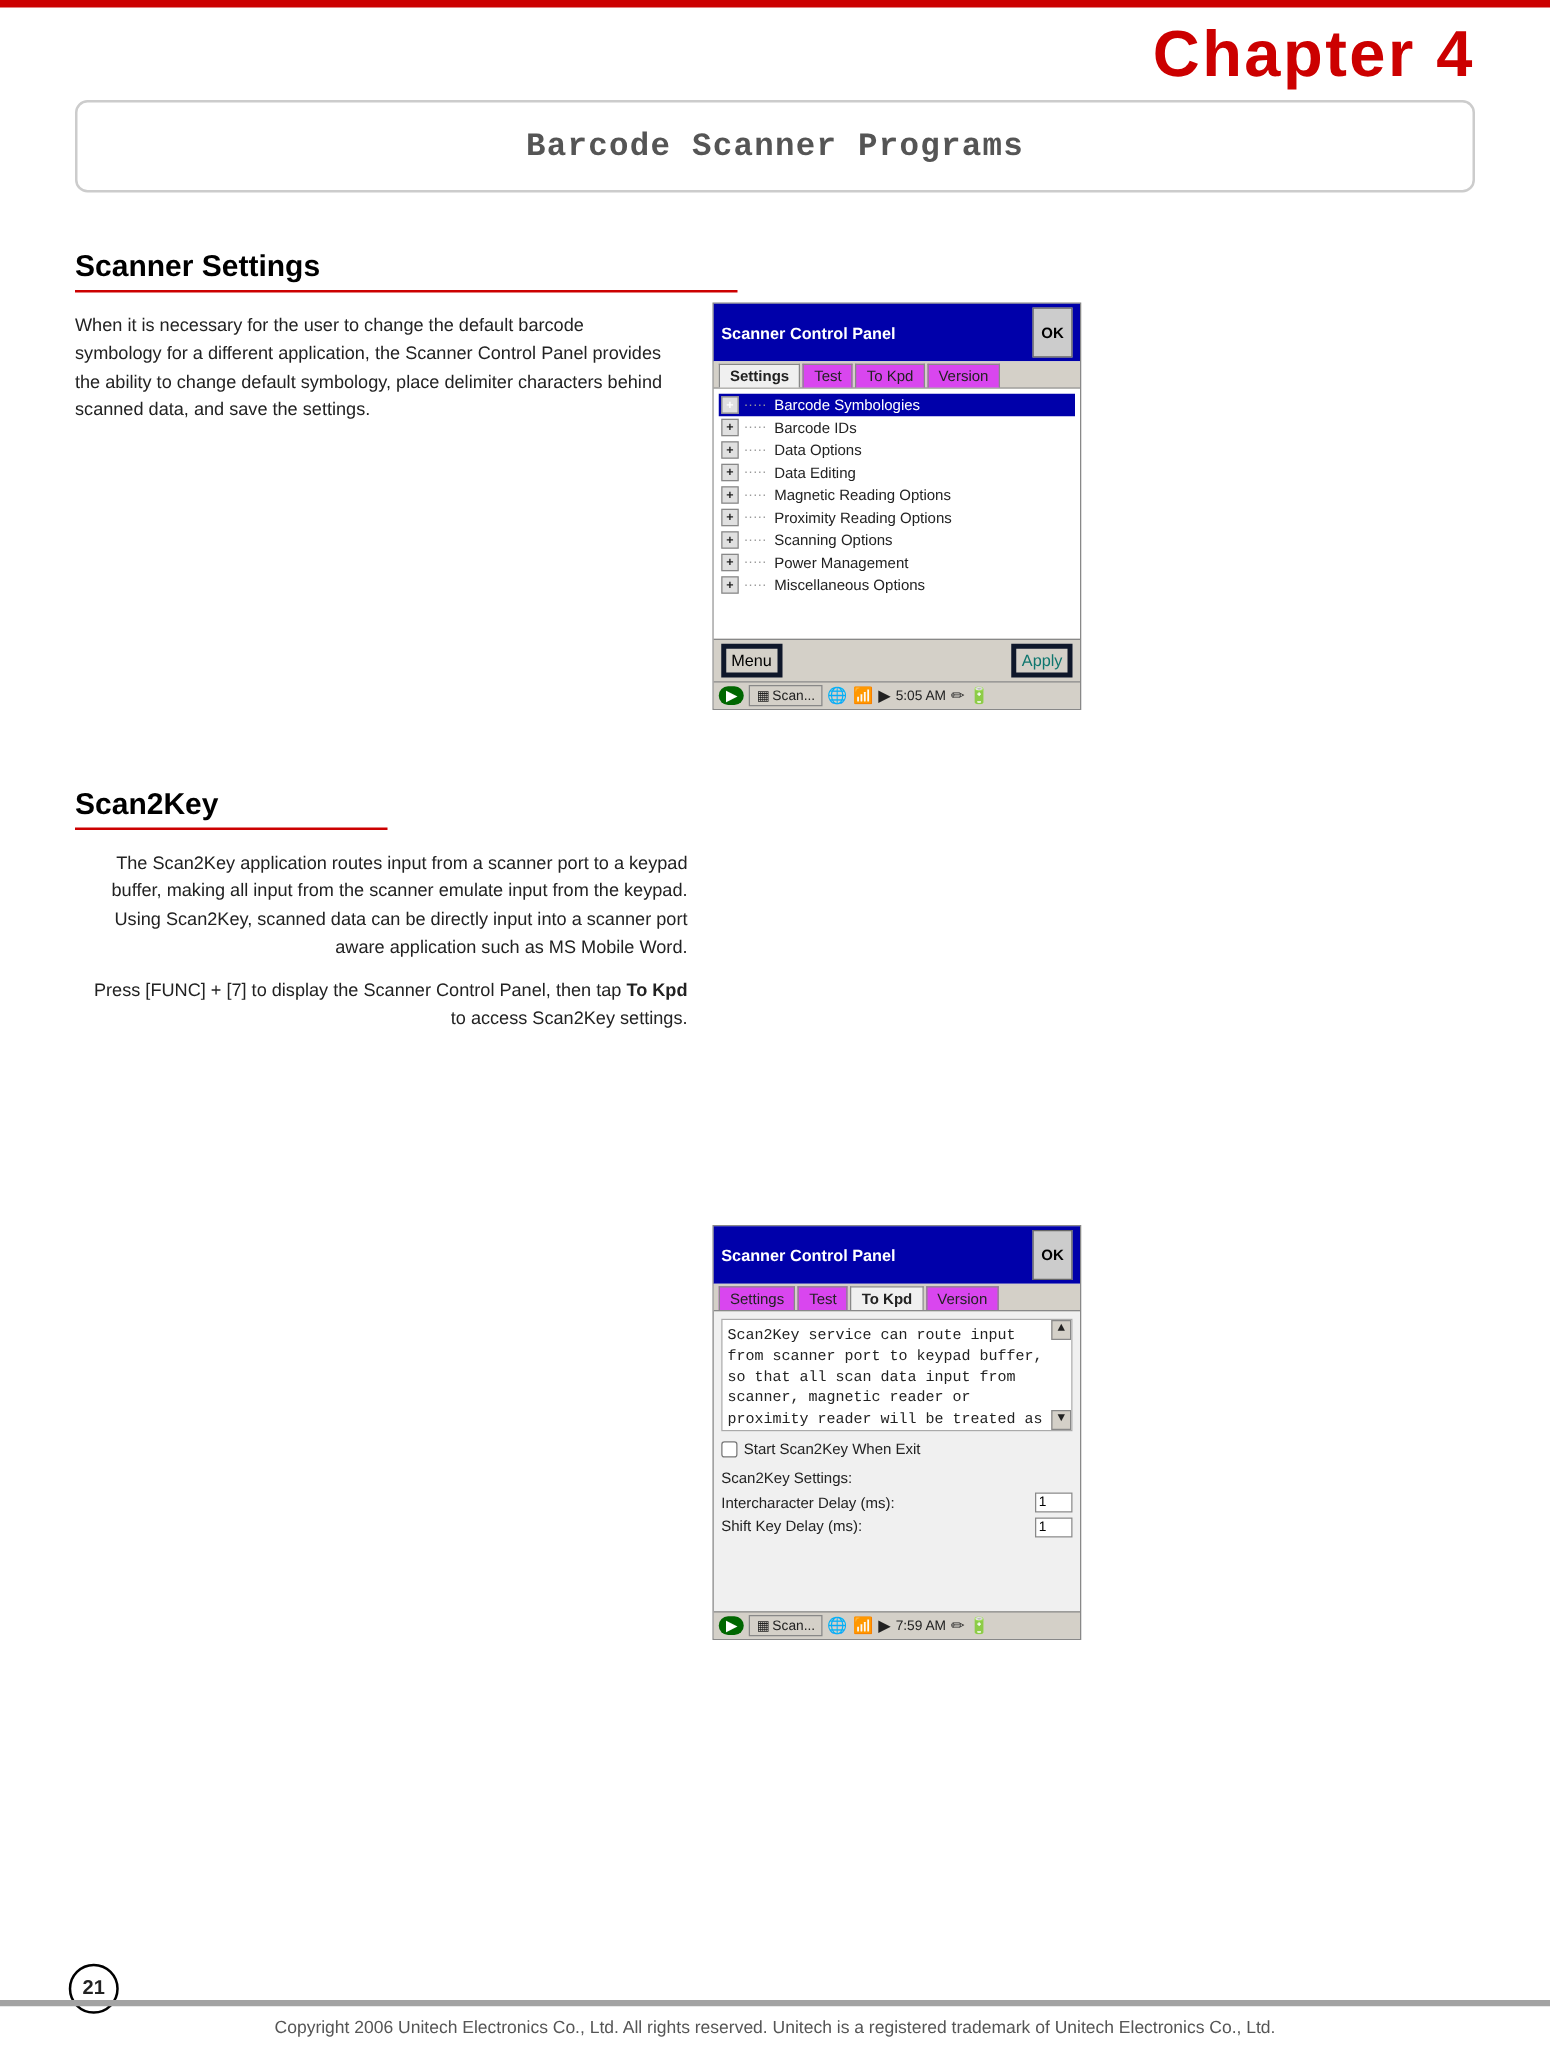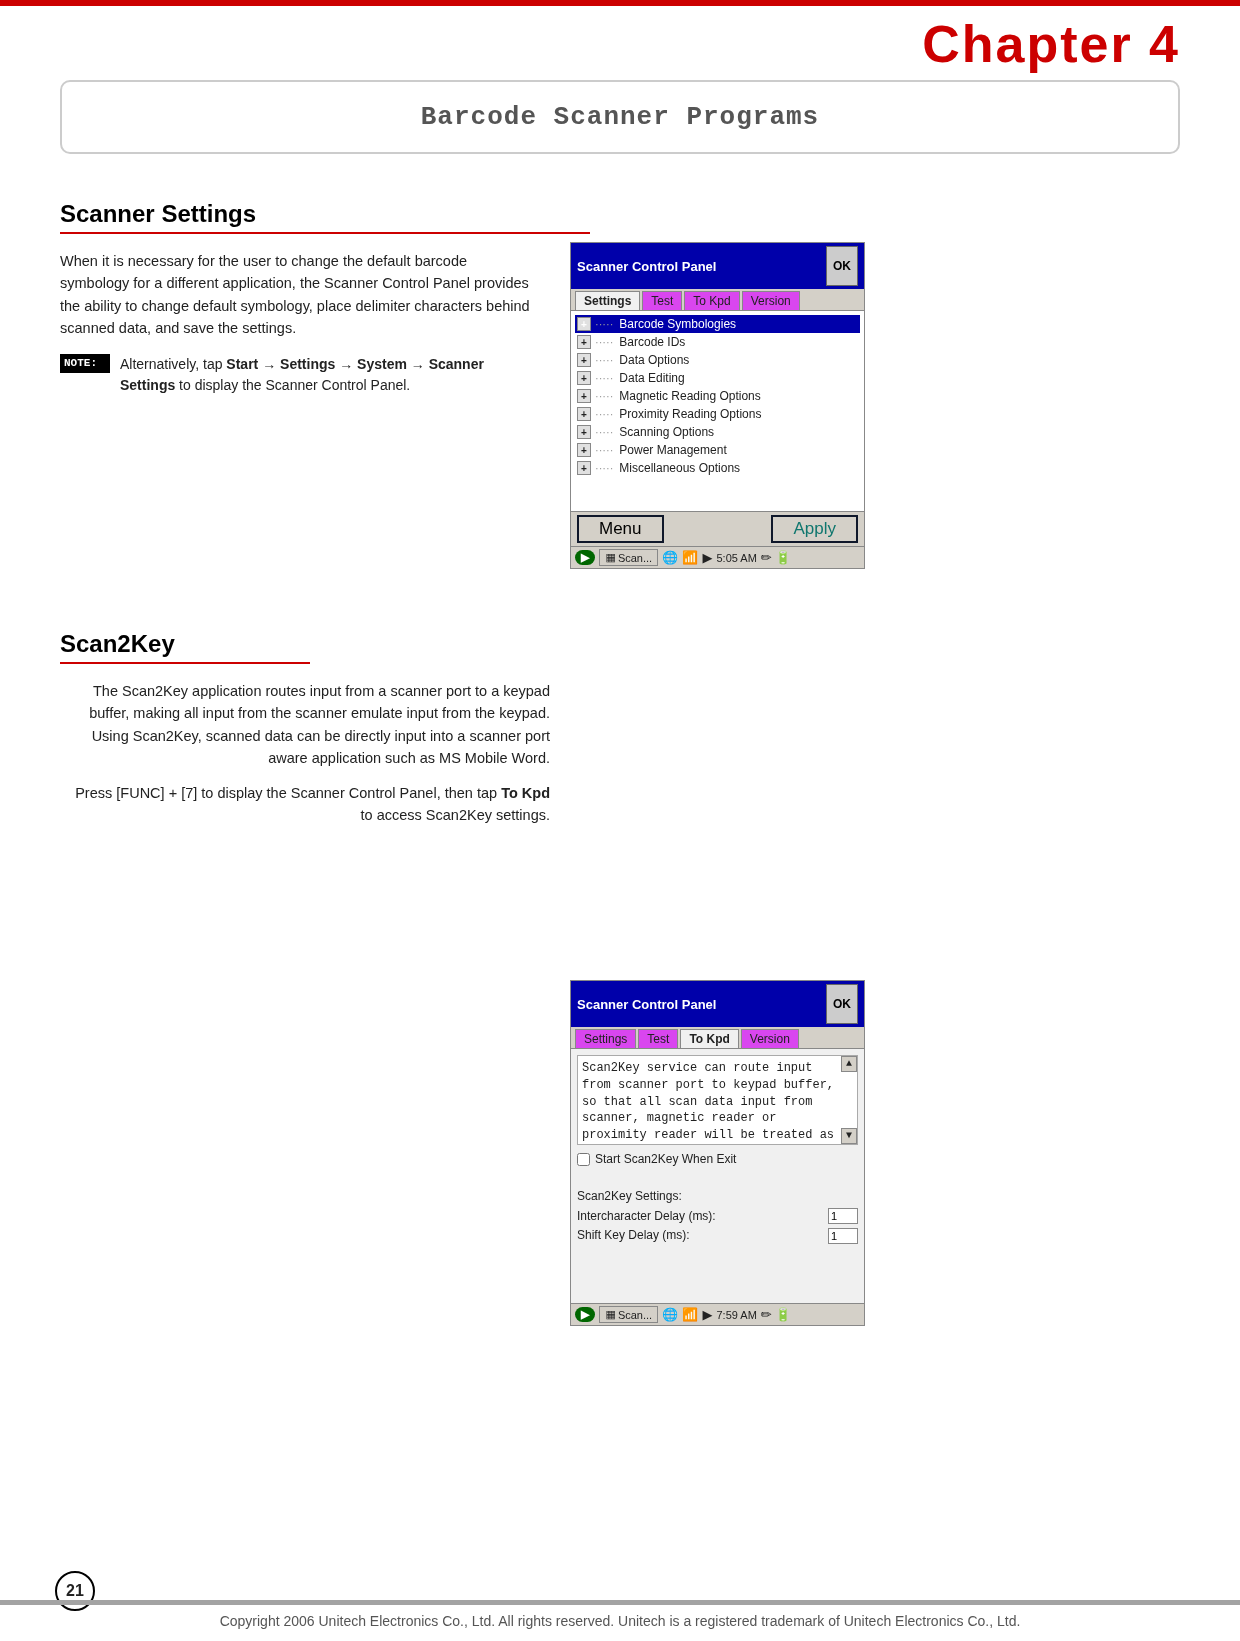--- a/index.html
+++ b/index.html
@@ -213,23 +213,23 @@
     .panel-footer {
       display: flex;
       justify-content: space-between;
       align-items: center;
       padding: 3px 6px;
       background: #d4d0c8;
       border-top: 1px solid #888;
     }
     .footer-btn {
       background: #d4d0c8;
-      border: 2px solid #0f172a;
-      padding: 2px 20px;
-      font-size: 17px;
+      border: 4px solid #0f172a;
+      padding: 2px 4px;
+      font-size: 13px;
       cursor: pointer;
     }
     .footer-btn.disabled {
       color: #0f766e;
     }
 
     
     .taskbar {
       display: flex;
       align-items: center;
@@ -307,21 +307,21 @@
       font-size: 12px;
     }
     .panel-input {
       border: 1px solid #888;
       width: 30px;
       font-size: 11px;
       padding: 1px 2px;
     }
     .section-label {
       font-size: 12px;
-      margin: 20px 0 3px;
+      margin: 6px 0 3px;
     }
 
     
     .page-number {
       position: absolute;
       bottom: 30px;
       left: 55px;
       width: 40px;
       height: 40px;
       border-radius: 50%;
@@ -353,26 +353,20 @@
 <div class="chapter-heading">Chapter  4</div>
 
 <div class="section-box">
   <div class="section-box-title">Barcode Scanner Programs</div>
 </div>
 
 <div class="section-heading scanner-settings-heading">Scanner Settings</div>
 
 <div class="body-text scanner-body">
   <p>When it is necessary for the user to change the default barcode symbology for a different application, the Scanner Control Panel provides the ability to change default symbology, place delimiter characters behind scanned data, and save the settings.</p>
-  <div class="note-block">
-    <span class="note-label">NOTE:</span>
-    <span class="note-text">
-      Alternatively, tap <strong>Start</strong> → <strong>Settings</strong> → <strong>System</strong> → <strong>Scanner Settings</strong> to display the Scanner Control Panel.
-    </span>
-  </div>
 </div>
 
 <div class="scanner-panel panel-top">
   <div class="panel-titlebar">
     <span>Scanner Control Panel</span>
     <span class="panel-ok-btn">OK</span>
   </div>
   <div class="panel-tabs">
     <div class="panel-tab active">Settings</div>
     <div class="panel-tab">Test</div>

